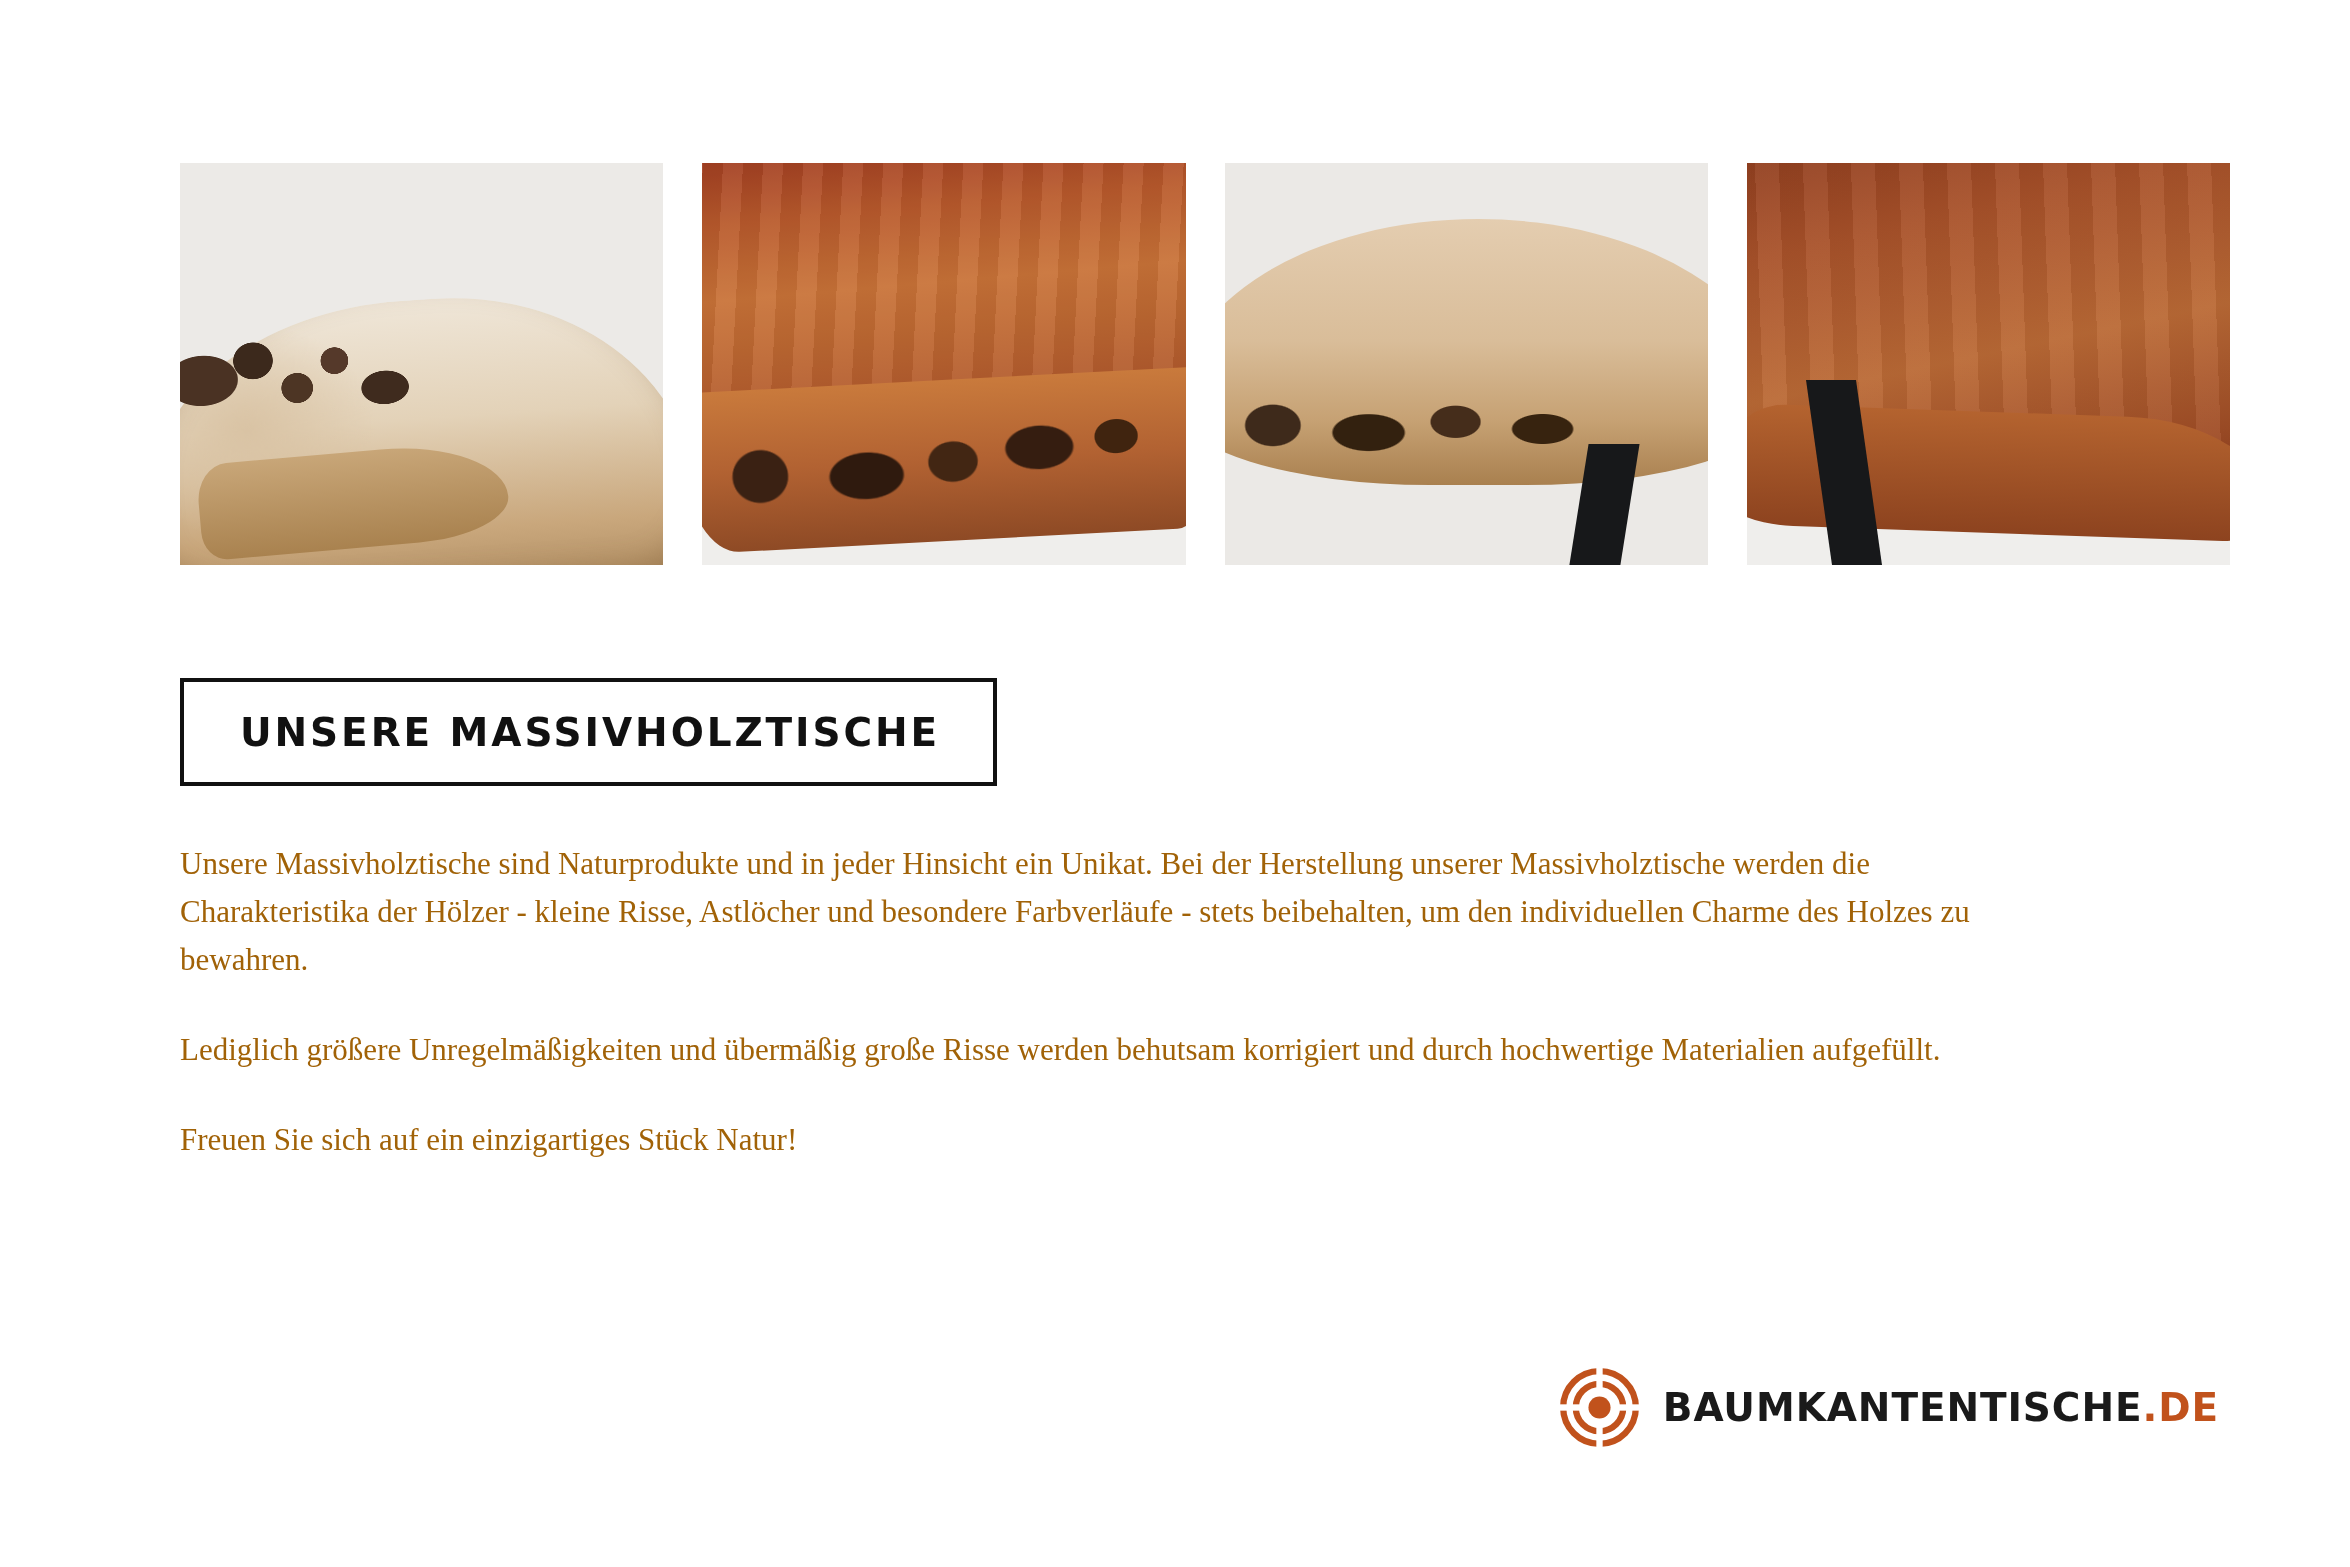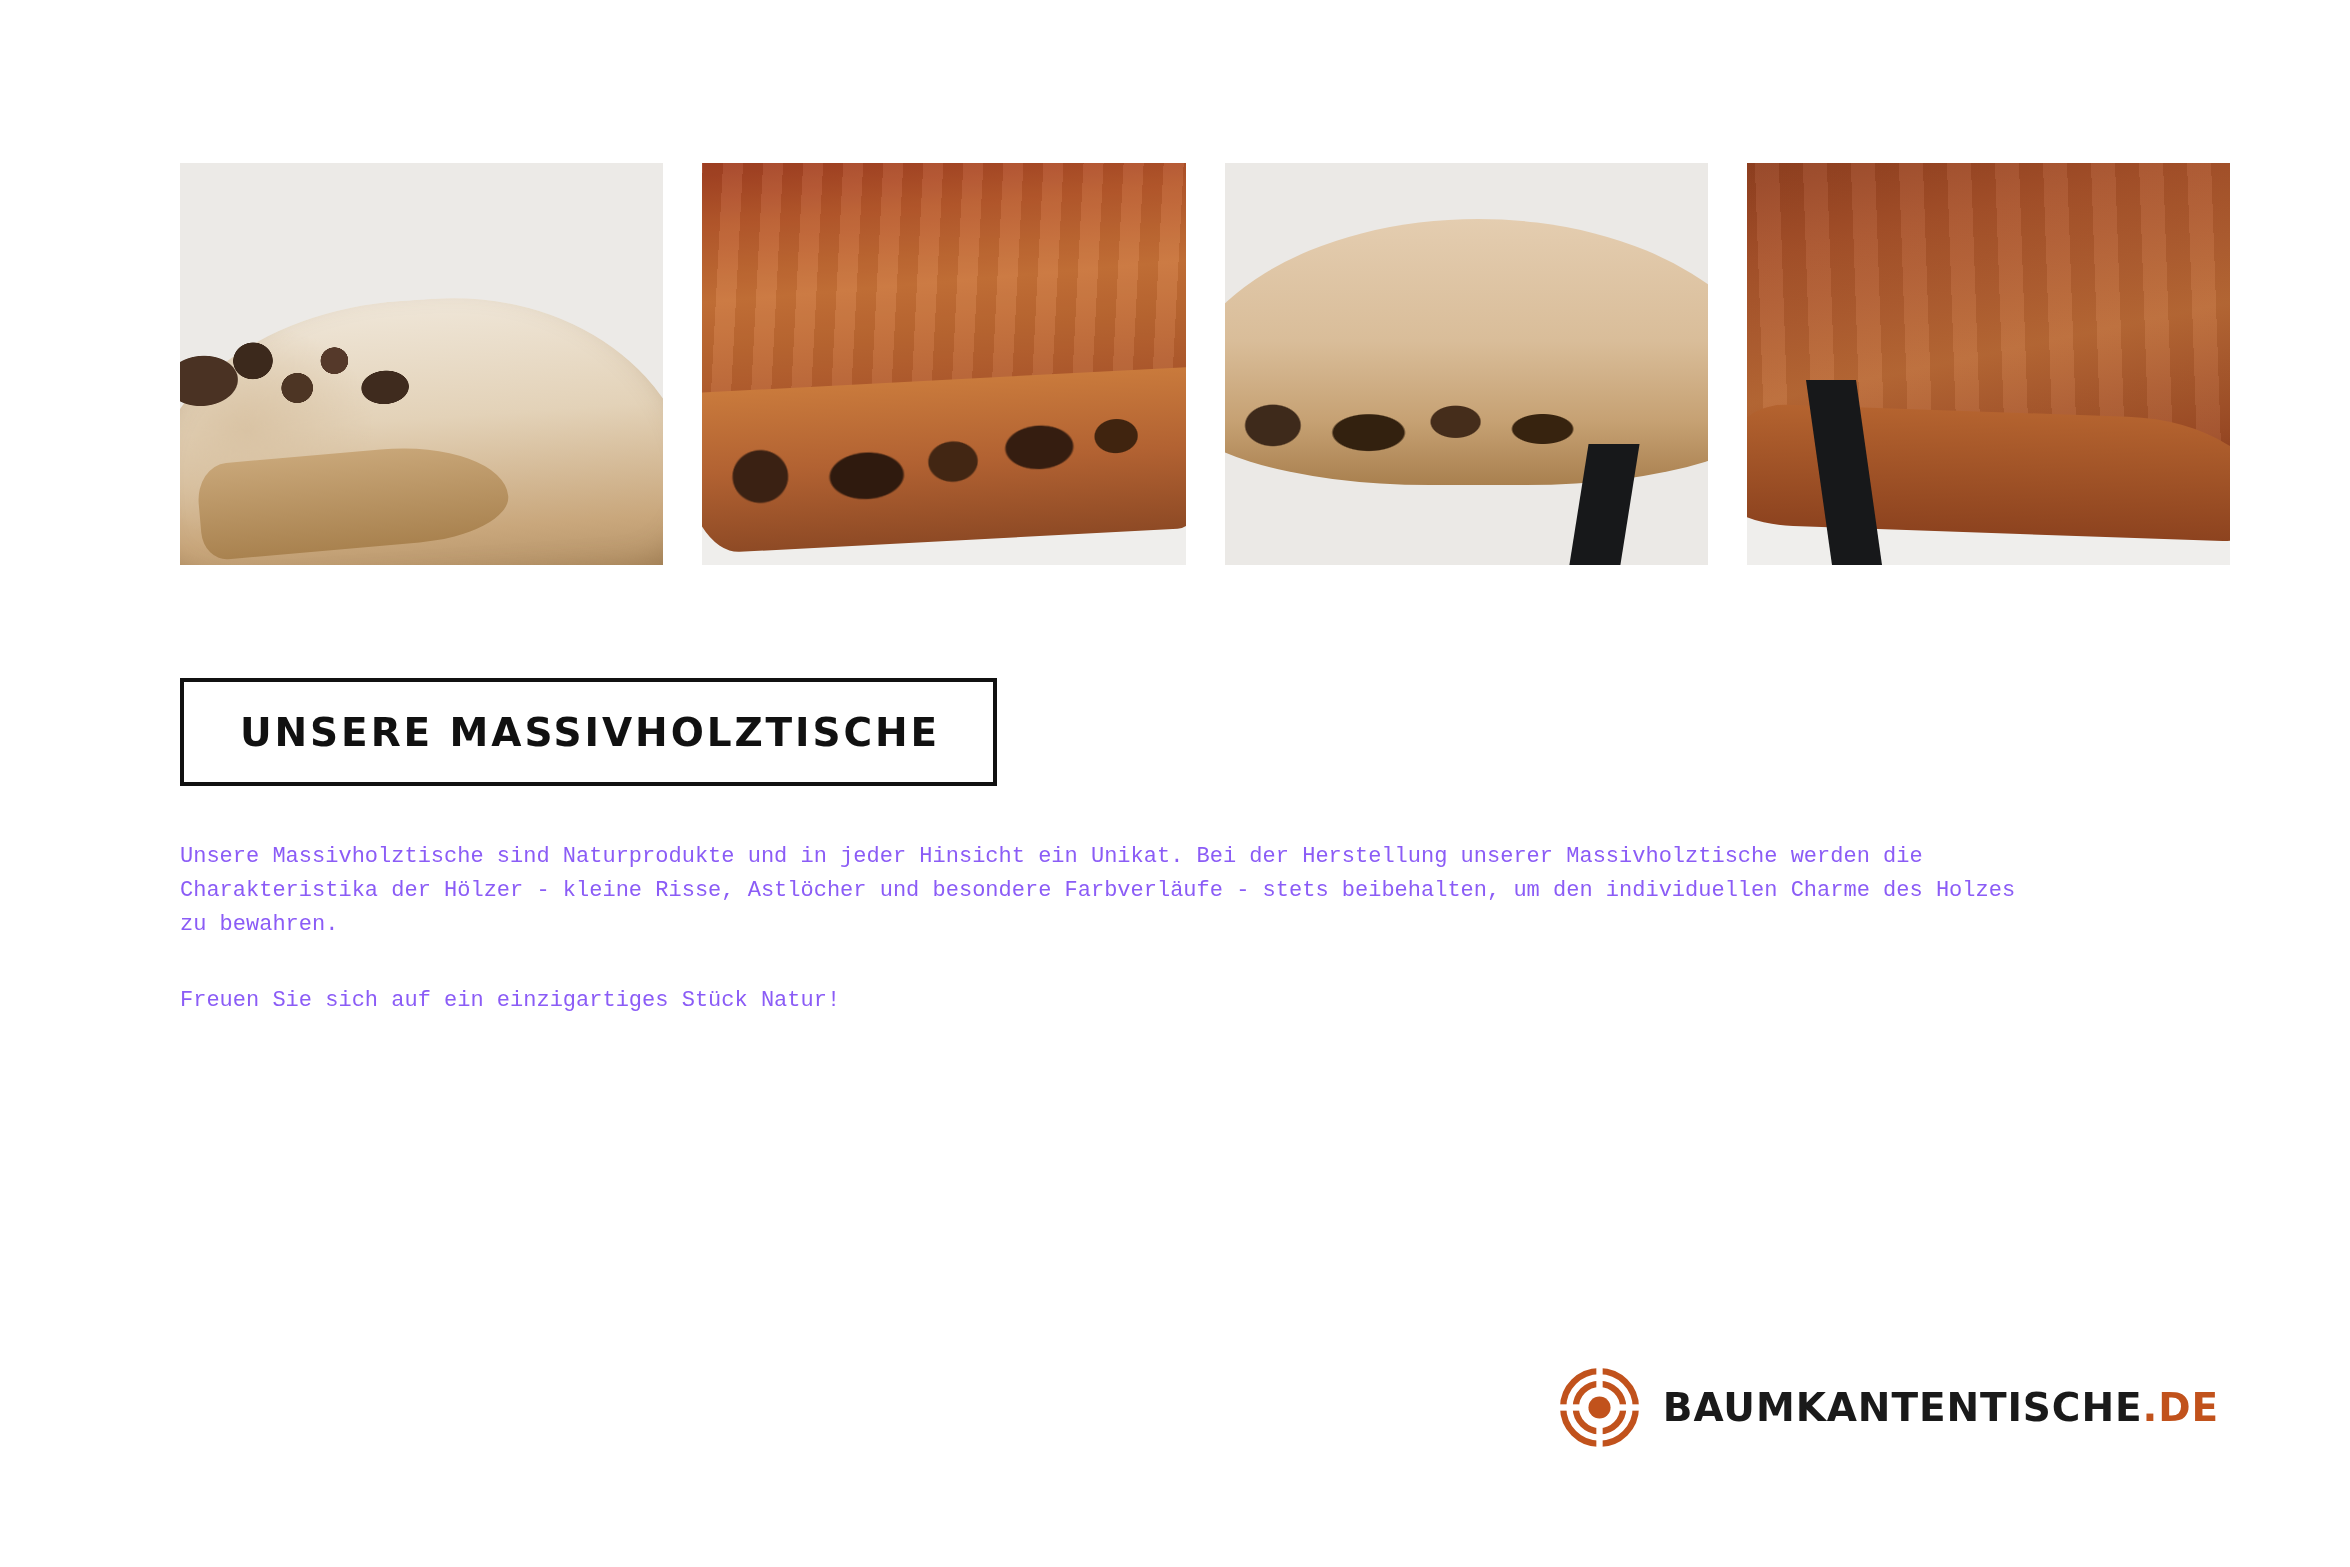--- a/index.html
+++ b/index.html
@@ -209,24 +209,24 @@
 
   
   .copy {
     position: absolute;
     top: 840px;
     left: 180px;
     width: 1855px;
   }
   .copy p {
     margin: 0 0 42px 0;
-    font-family: Liberation Mono, monospace;
-    font-size: 22px;
+    font-family: Liberation Serif, serif;
+    font-size: 31px;
     line-height: 1.55;
-    color: #8b5cf6;
+    color: #a16207;
     font-weight: 400;
   }
   .copy p:last-child { margin-bottom: 0; }
 
   
   .logo {
     position: absolute;
     right: 132px;
     top: 1368px;
     display: flex;
@@ -278,20 +278,21 @@
     </div>
 
   </div>
 
   <div class="headline-box">
     <h1>UNSERE MASSIVHOLZTISCHE</h1>
   </div>
 
   <div class="copy">
     <p>Unsere Massivholztische sind Naturprodukte und in jeder Hinsicht ein Unikat. Bei der Herstellung unserer Massivholztische werden die Charakteristika der Hölzer - kleine Risse, Astlöcher und besondere Farbverläufe - stets beibehalten, um den individuellen Charme des Holzes zu bewahren.</p>
+    <p>Lediglich größere Unregelmäßigkeiten und übermäßig große Risse werden behutsam korrigiert und durch hochwertige Materialien aufgefüllt.</p>
     <p>Freuen Sie sich auf ein einzigartiges Stück Natur!</p>
   </div>
 
   <div class="logo">
     <svg class="logo-mark" viewBox="0 0 100 100">
       <circle cx="50" cy="50" r="46" fill="none" stroke="#c1521c" stroke-width="8"></circle>
       <circle cx="50" cy="50" r="30" fill="none" stroke="#c1521c" stroke-width="8"></circle>
       <circle cx="50" cy="50" r="14" fill="#c1521c"></circle>
       <rect x="46" y="0" width="8" height="26" fill="#ffffff"></rect>
       <rect x="74" y="46" width="26" height="8" fill="#ffffff"></rect>

